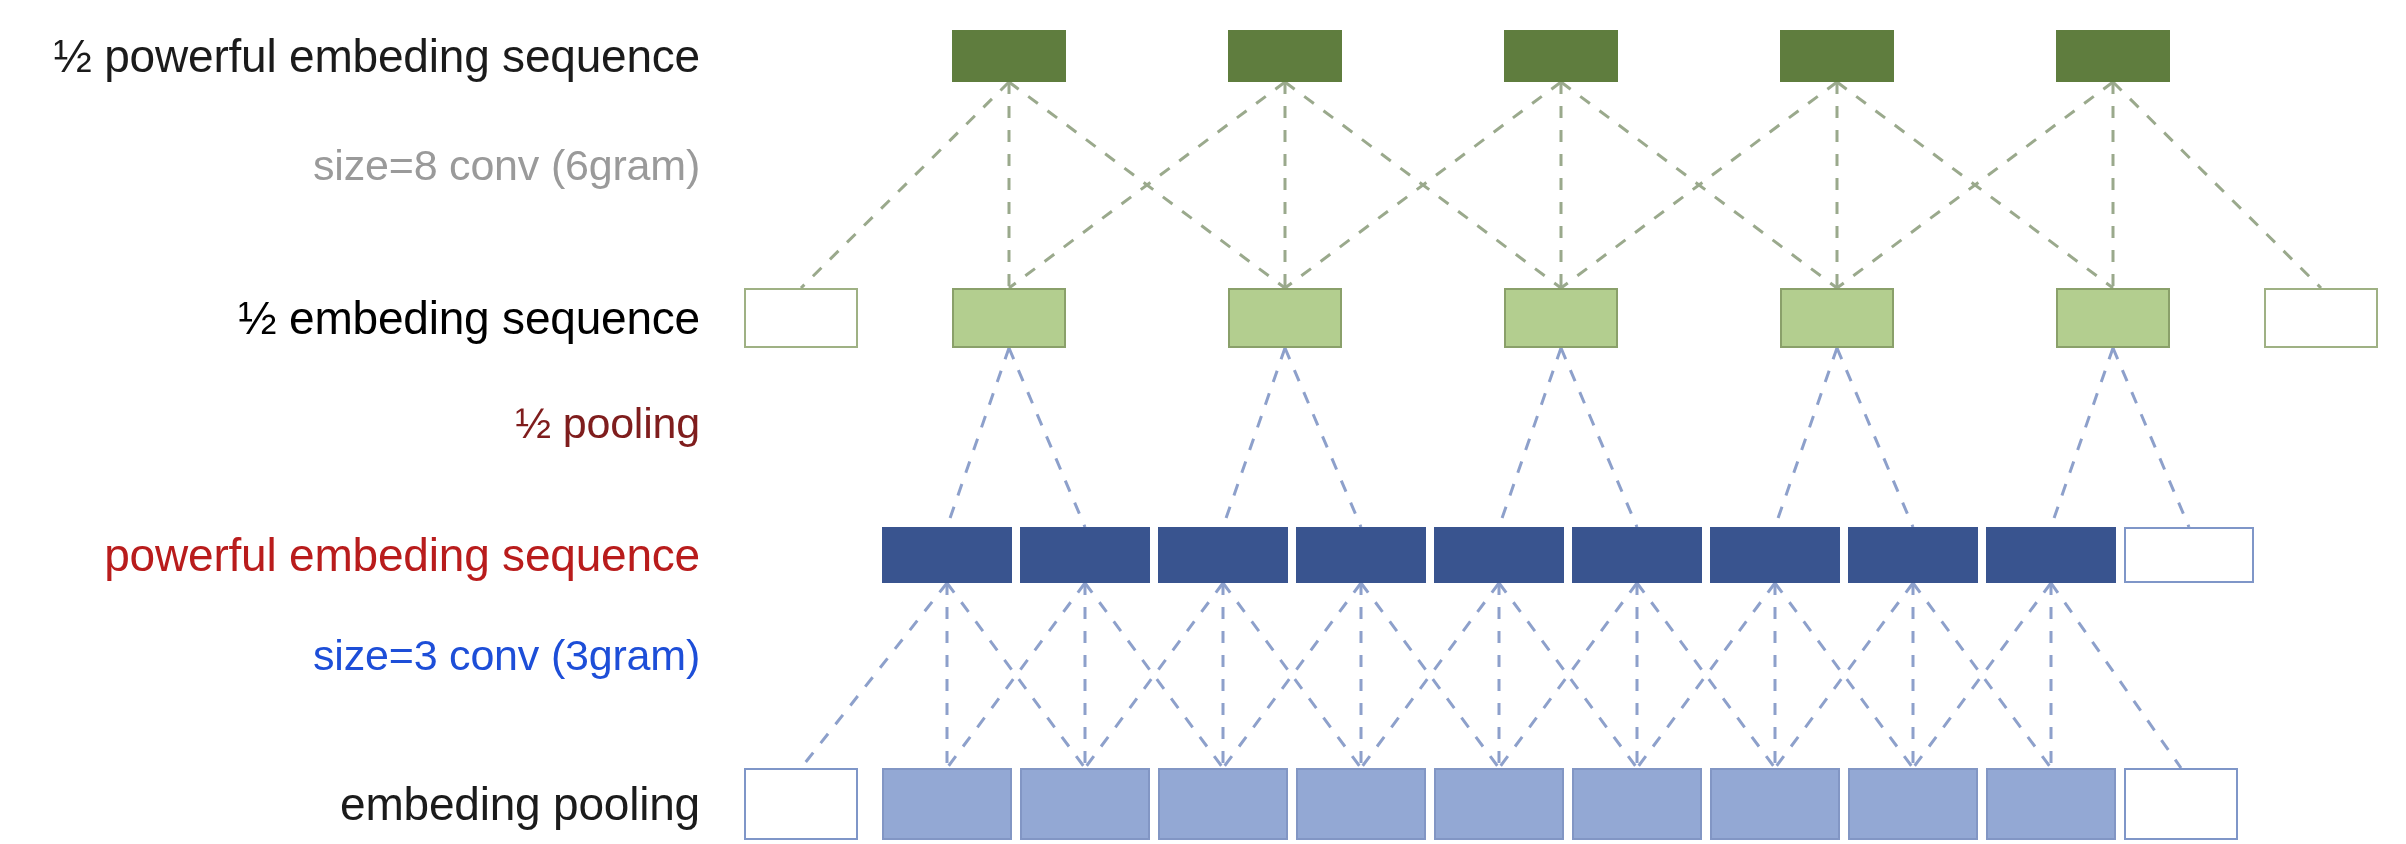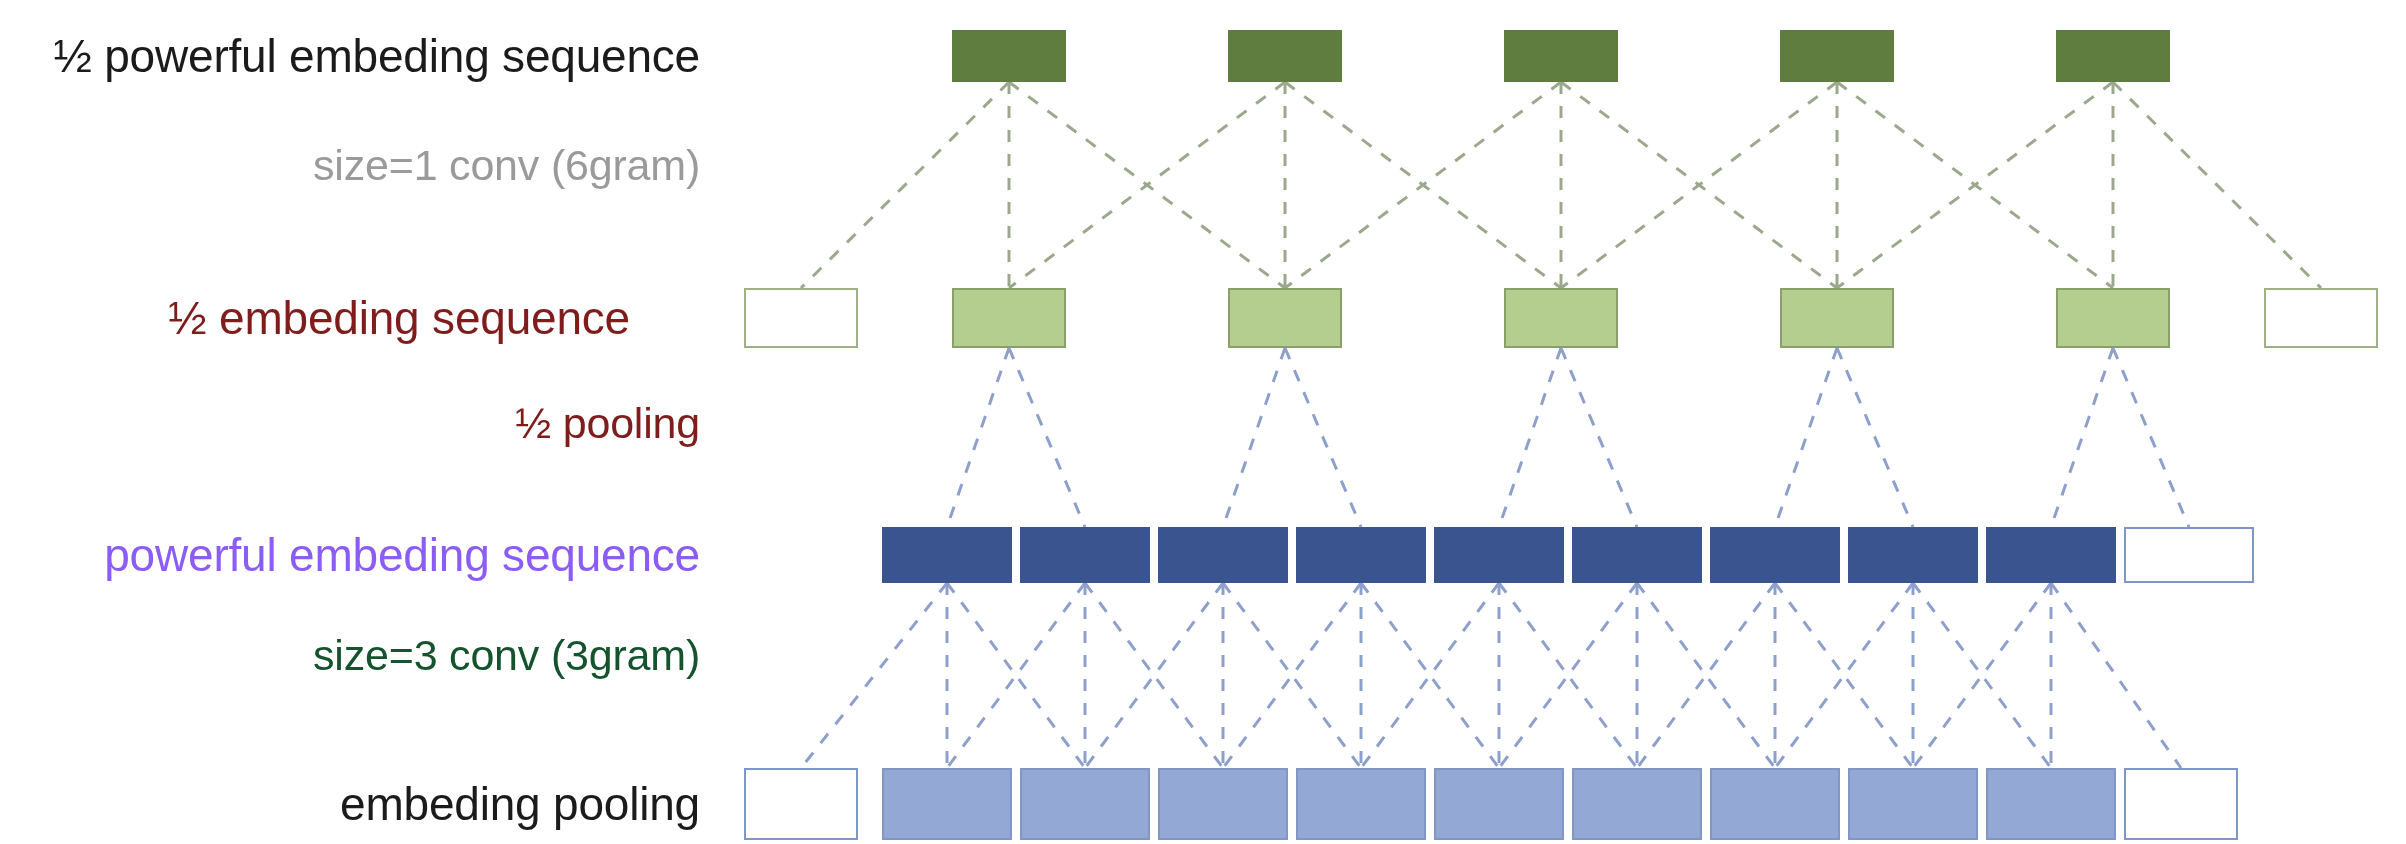--- a/index.html
+++ b/index.html
@@ -105,25 +105,25 @@
         <line x1="1913" y1="583" x2="1775" y2="768" stroke="#8da0cb" stroke-width="3" stroke-dasharray="12 12"></line>
         <line x1="1913" y1="583" x2="1913" y2="768" stroke="#8da0cb" stroke-width="3" stroke-dasharray="12 12"></line>
         <line x1="1913" y1="583" x2="2051" y2="768" stroke="#8da0cb" stroke-width="3" stroke-dasharray="12 12"></line>
         <line x1="2051" y1="583" x2="1913" y2="768" stroke="#8da0cb" stroke-width="3" stroke-dasharray="12 12"></line>
         <line x1="2051" y1="583" x2="2051" y2="768" stroke="#8da0cb" stroke-width="3" stroke-dasharray="12 12"></line>
         <line x1="2051" y1="583" x2="2181" y2="768" stroke="#8da0cb" stroke-width="3" stroke-dasharray="12 12"></line>
       </g>
     </svg>
   <div id="labels">
       <div class="row-label" style="right: 1706px; top: 33px; color: rgb(27, 27, 27);">½ powerful embeding sequence</div>
-      <div class="op-label" style="right: 1706px; top: 144px; color: rgb(154, 154, 154);">size=1 conv (6gram)</div>
-      <div class="row-label" style="right: 1776px; top: 295px; color: #7f1d1d;">½ embeding sequence</div>
+      <div class="op-label" style="right: 1706px; top: 144px; color: rgb(154, 154, 154);">size=8 conv (6gram)</div>
+      <div class="row-label" style="right: 1706px; top: 295px; color: #000000;">½ embeding sequence</div>
       <div class="op-label" style="right: 1706px; top: 402px; color: #7f1d1d;">½ pooling</div>
-      <div class="row-label" style="right: 1706px; top: 532px; color: #8b5cf6;">powerful embeding sequence</div>
-      <div class="op-label" style="right: 1706px; top: 634px; color: #14532d;">size=3 conv (3gram)</div>
+      <div class="row-label" style="right: 1706px; top: 532px; color: #b91c1c;">powerful embeding sequence</div>
+      <div class="op-label" style="right: 1706px; top: 634px; color: #1d4ed8;">size=3 conv (3gram)</div>
       <div class="row-label" style="right: 1706px; top: 781px; color: rgb(27, 27, 27);">embeding pooling</div>
     </div>
   <div id="cells">
       <div class="cell dark-green" style="left: 952px; top: 30px; width: 114px; height: 52px;"></div>
       <div class="cell dark-green" style="left: 1228px; top: 30px; width: 114px; height: 52px;"></div>
       <div class="cell dark-green" style="left: 1504px; top: 30px; width: 114px; height: 52px;"></div>
       <div class="cell dark-green" style="left: 1780px; top: 30px; width: 114px; height: 52px;"></div>
       <div class="cell dark-green" style="left: 2056px; top: 30px; width: 114px; height: 52px;"></div>
       <div class="cell empty-green" style="left: 744px; top: 288px; width: 114px; height: 60px;"></div>
       <div class="cell light-green" style="left: 952px; top: 288px; width: 114px; height: 60px;"></div>

